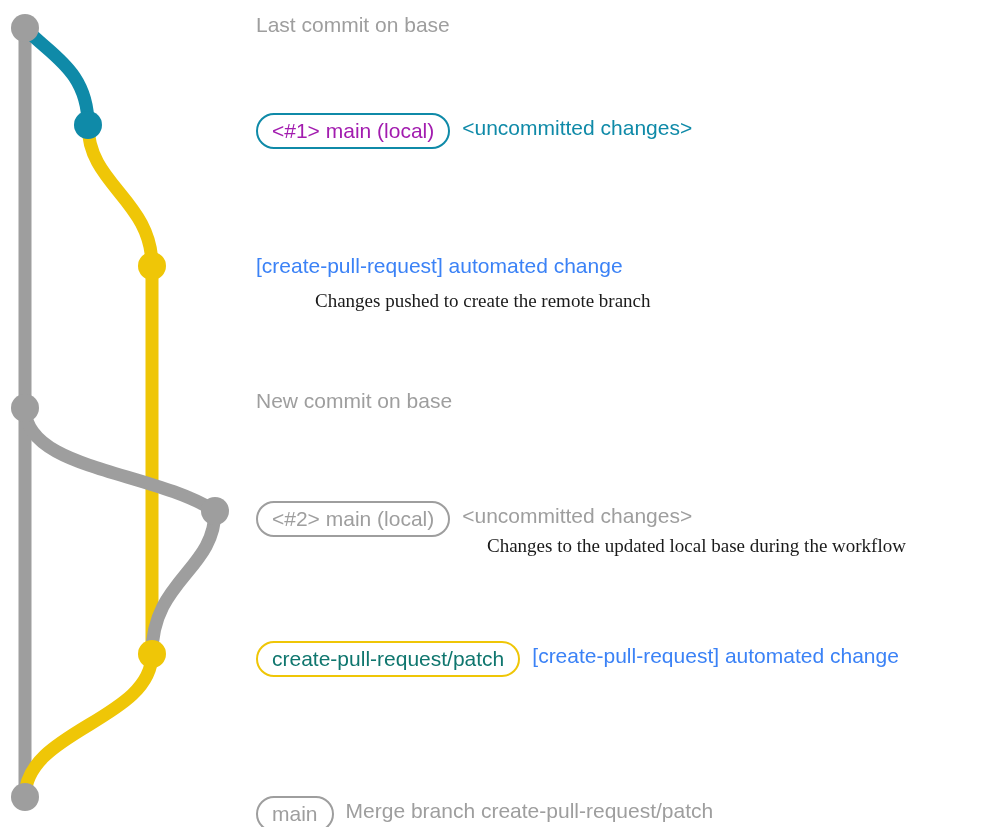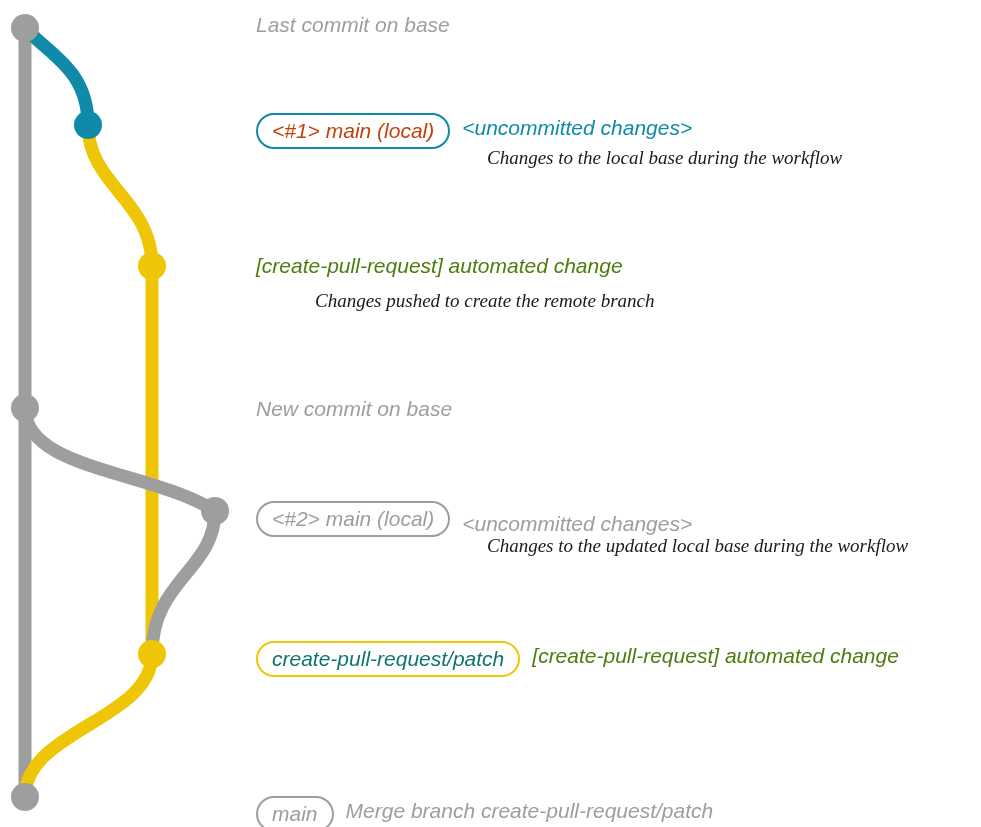--- a/index.html
+++ b/index.html
@@ -11,21 +11,20 @@
   body {
     font-family: "Liberation Sans", sans-serif;
     -webkit-font-smoothing: antialiased;
   }
   #stage {
     position: relative;
     width: 956px;
     height: 827px;
     background: #ffffff;
     overflow: hidden;
-    font-style: italic;
   }
   #graph-svg {
     position: absolute;
     left: 0;
     top: 0;
     width: 981px;
     height: 827px;
   }
   .row {
     position: absolute;
@@ -37,32 +36,32 @@
     display: inline-block;
     border: 2px solid #9e9e9e;
     border-radius: 18px;
     padding: 5px 14px 6px 14px;
     font-size: 21px;
     line-height: 1;
     color: #9e9e9e;
     background: transparent;
     font-family: "Liberation Sans", sans-serif;
   }
-  .ref-chip.blue { border-color: #0f8aa8; color: #c2410c; }
+  .ref-chip.blue { border-color: #0f8aa8; color: #a21caf; }
   .ref-chip.yellow { border-color: #efc607; color: #0f766e; }
   .ref-chip.gray { border-color: #9e9e9e; color: #9e9e9e; }
 
   .subject {
     font-size: 21px;
     line-height: 1;
     font-family: "Liberation Sans", sans-serif;
     color: #9e9e9e;
   }
   .subject.blue { color: #0f8aa8; }
-  .subject.yellow { color: #4d7c0f; }
+  .subject.yellow { color: #3b82f6; }
   .subject.gray { color: #9e9e9e; }
 
   .chip-wrap { margin-right: 12px; position: relative; top: 3px; }
 
   .note {
     position: absolute;
     font-family: "Liberation Serif", serif;
     font-size: 19px;
     line-height: 1;
     color: #1a1a1a;
@@ -102,32 +101,31 @@
   <div class="row" style="left:256px; top:14px;">
     <span class="subject gray">Last commit on base</span>
   </div>
 
   <div class="row" style="left:256px; top:110px;">
     <span class="chip-wrap">
       <span class="ref-chip blue">&lt;#1&gt; main (local)</span>
     </span>
     <span class="subject blue">&lt;uncommitted changes&gt;</span>
   </div>
-  <div class="note" style="left:487px; top:148px;">Changes to the local base during the workflow</div>
 
   <div class="row" style="left:256px; top:255px;">
     <span class="subject yellow">[create-pull-request] automated change</span>
   </div>
   <div class="note" style="left:271px; top:291px;margin-left:44px;">Changes pushed to create the remote branch</div>
 
-  <div class="row" style="left:256px; top:398px;">
+  <div class="row" style="left:256px; top:390px;">
     <span class="subject gray">New commit on base</span>
   </div>
 
-  <div class="row" style="left:256px; top:498px;align-items:flex-end;">
+  <div class="row" style="left:256px; top:498px;">
     <span class="chip-wrap">
       <span class="ref-chip gray">&lt;#2&gt; main (local)</span>
     </span>
     <span class="subject gray">&lt;uncommitted changes&gt;</span>
   </div>
   <div class="note" style="left:487px; top:536px;">Changes to the updated local base during the workflow</div>
 
   <div class="row" style="left:256px; top:638px;">
     <span class="chip-wrap">
       <span class="ref-chip yellow">create-pull-request/patch</span>

